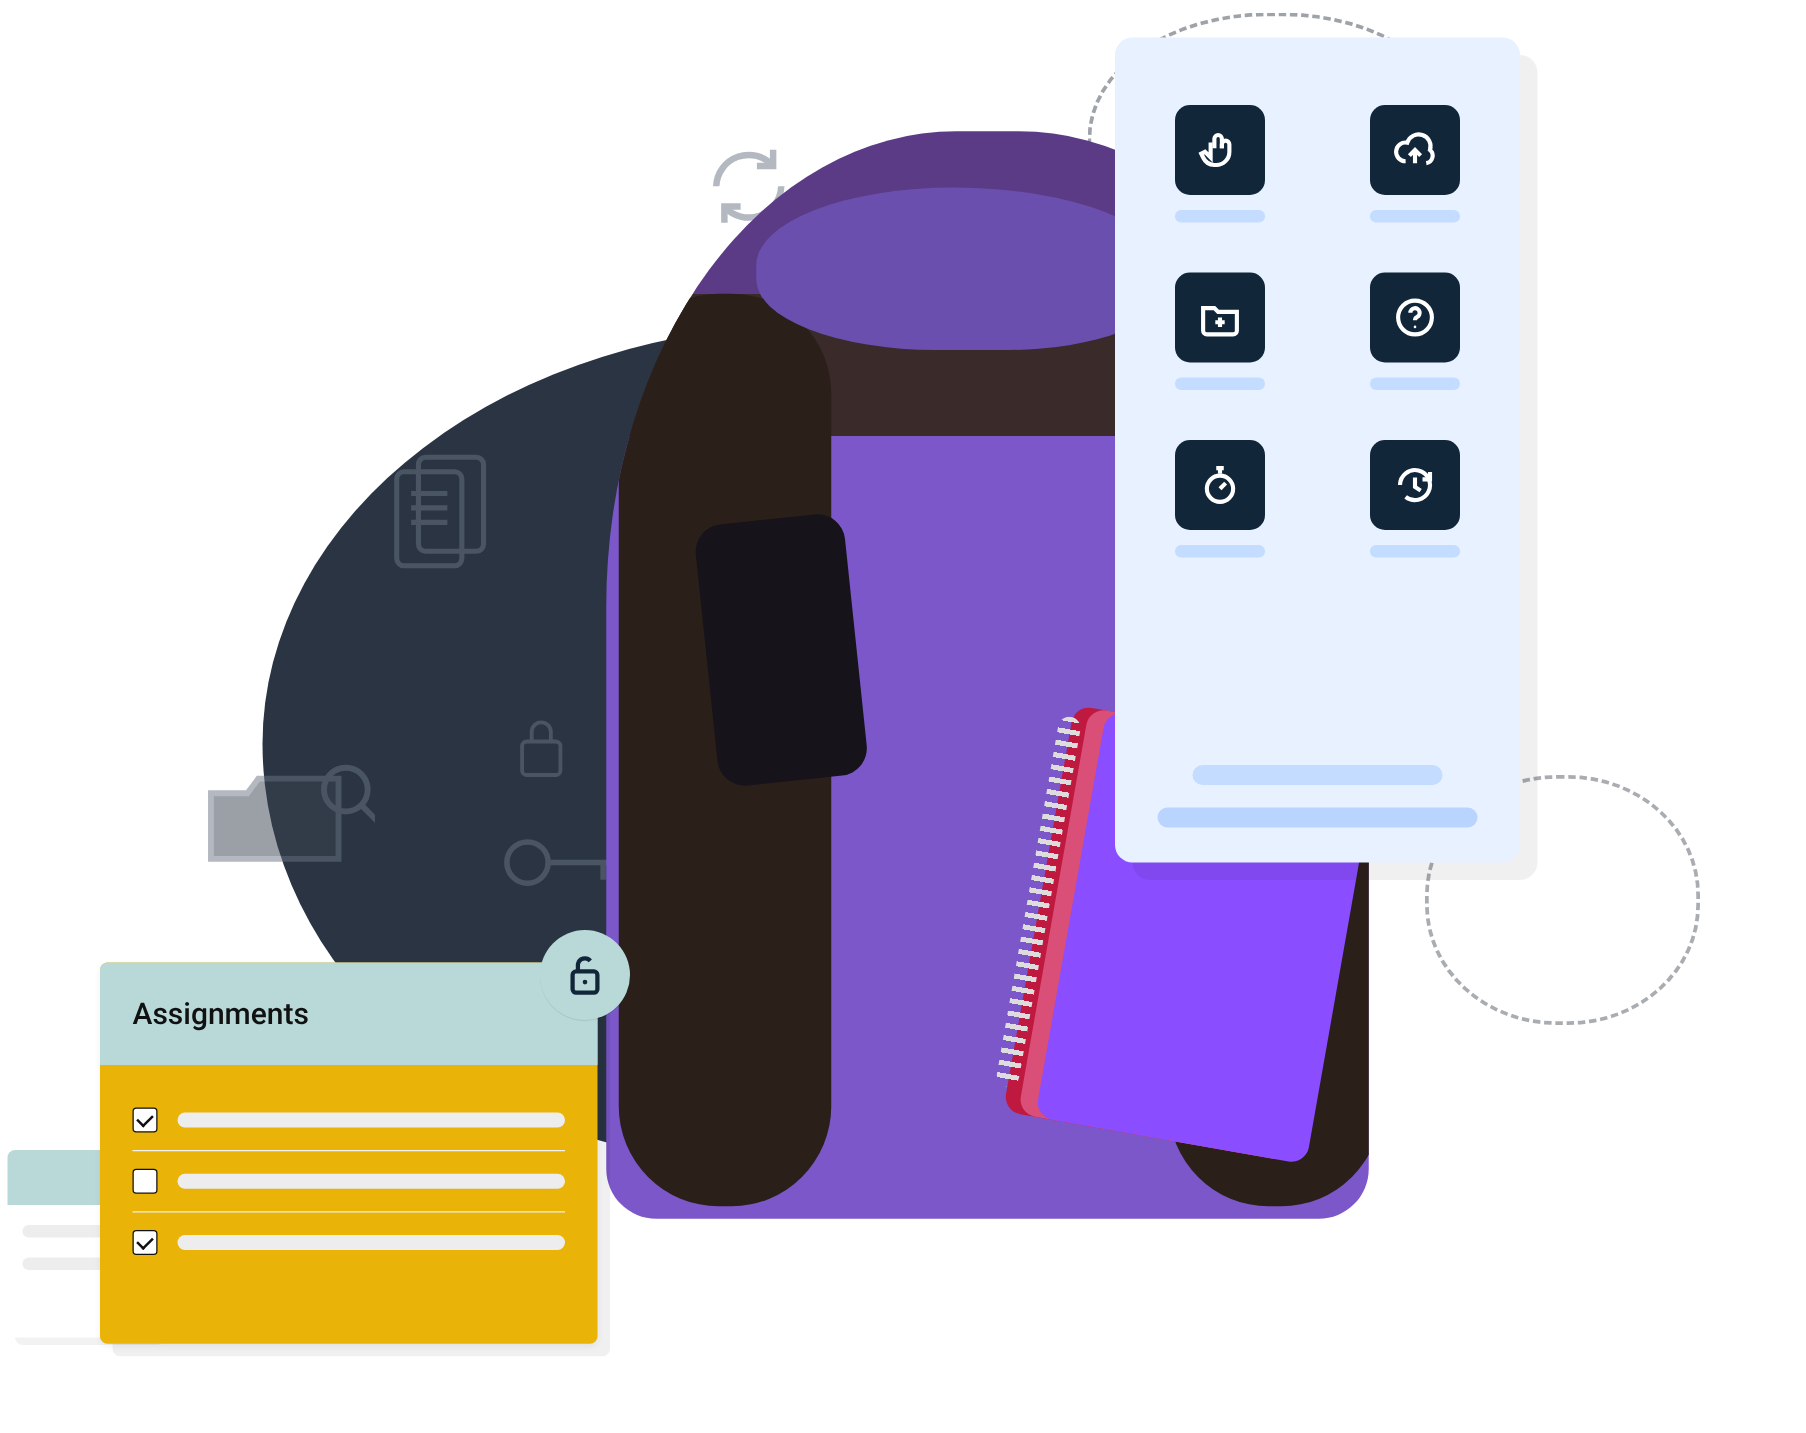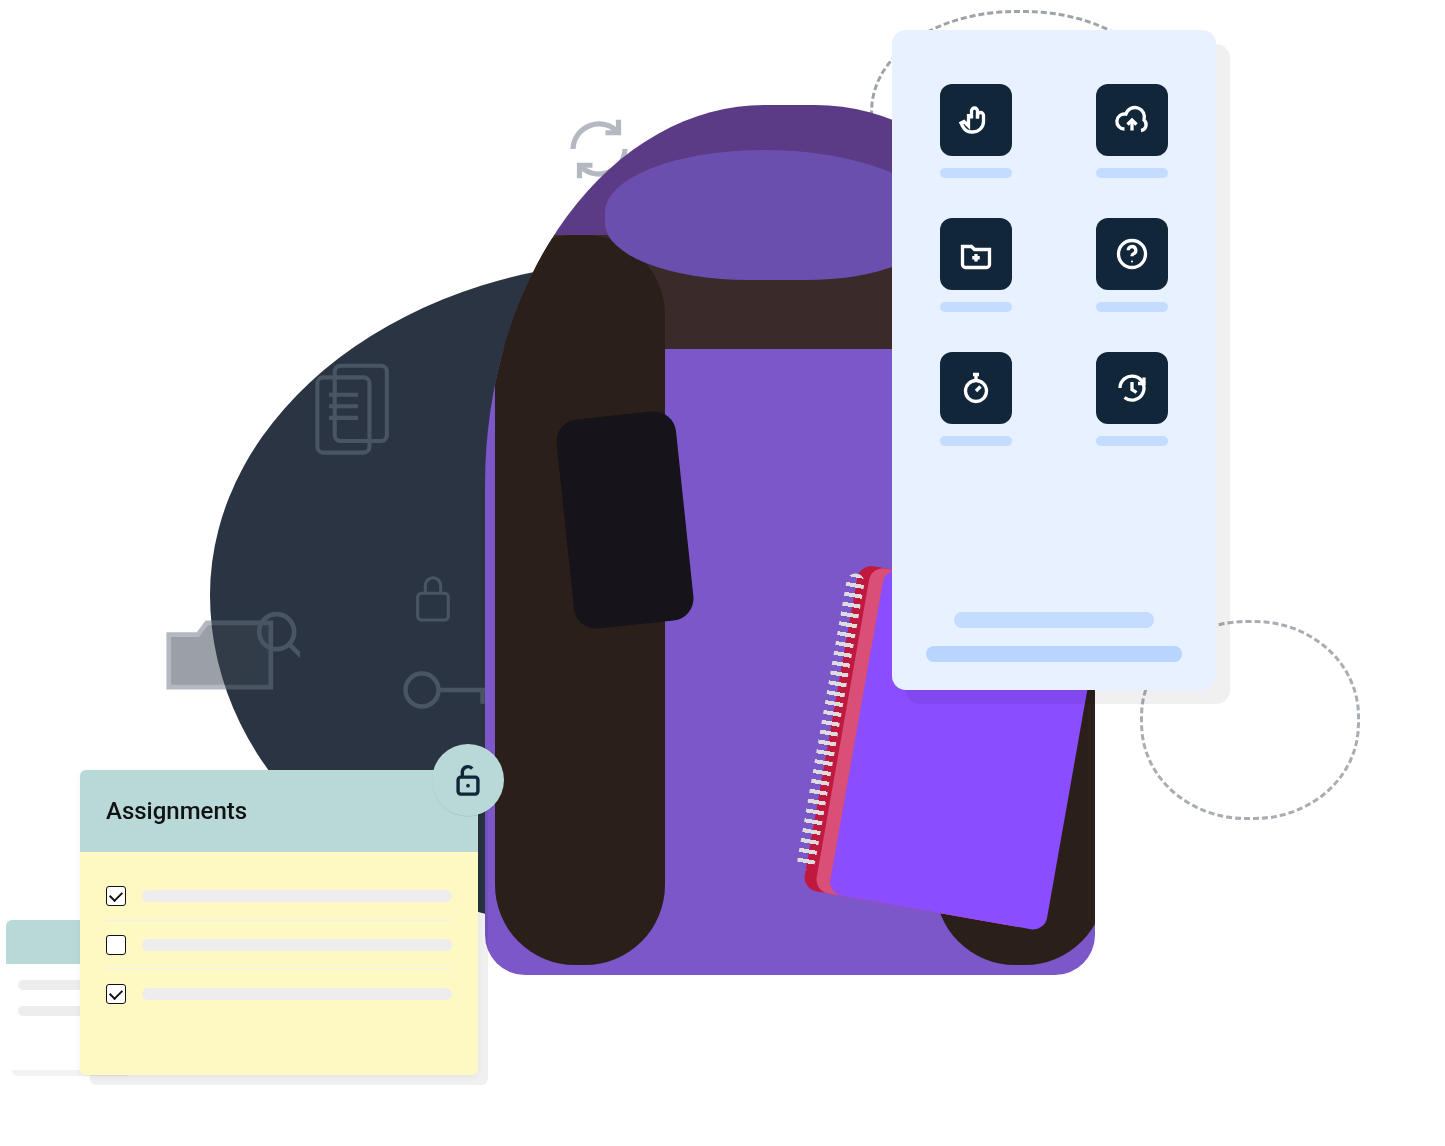--- a/index.html
+++ b/index.html
@@ -108,21 +108,21 @@
     width:72px; height:10px; border-radius:5px; background:#c3dcff;
   }
   .panel-bars{ margin-top:auto; display:flex; flex-direction:column; gap:18px; }
   .panel-bar{ height:16px; border-radius:8px; }
   .panel-bar.narrow{ background:#c3dcff; width:78%; align-self:center; }
   .panel-bar.full{ background:#b8d4ff; width:100%; }
 
   
   .assign-card{
     position:absolute; left:80px; top:770px; width:398px; height:305px;
-    background:#fef9c3; border-radius:6px;
+    background:#eab308; border-radius:6px;
     box-shadow: 10px 10px 0 rgba(0,0,0,.06), 0 2px 6px rgba(0,0,0,.06);
     overflow:visible;
   }
   .assign-header{
     height:82px; background:#b9d9d9; border-radius:6px 6px 0 0;
     display:flex; align-items:center; padding:0 26px;
     color:#111; font-size:24px; font-weight:500;
   }
   .lock-badge{
     position:absolute; right:-26px; top:-26px; width:72px; height:72px;

